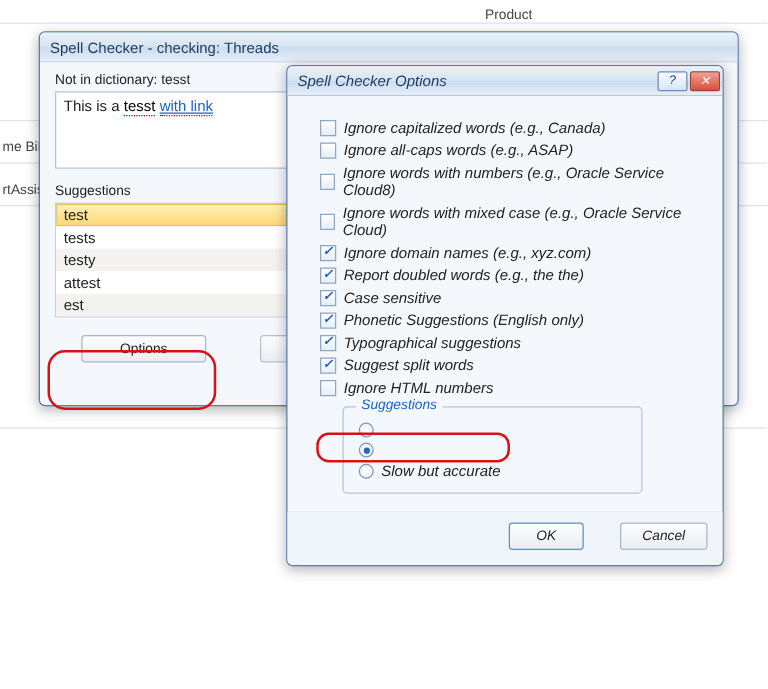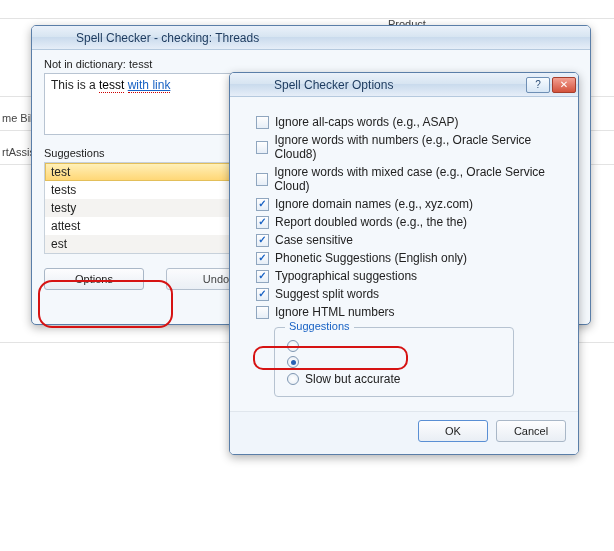--- a/index.html
+++ b/index.html
@@ -32,21 +32,21 @@
     height: 24px;
     display: flex;
     align-items: center;
     padding: 0 2px 0 8px;
     background: linear-gradient(#eaf1fa, #d6e4f1 50%, #cadbed 50%, #e6eef8);
     border-bottom: 1px solid #b5c9de;
     border-radius: 4px 4px 0 0;
     font-size: 12px;
     color: #1c3a5e;
   }
-  .titlebar .title { flex: 1; margin-left: 36px; }
+  .titlebar .title { flex: 1; }
   .win-btn {
     width: 24px; height: 16px;
     margin-left: 2px;
     border: 1px solid #6e8fb5;
     border-radius: 2px;
     background: linear-gradient(#f7fbff,#d7e6f5);
     display: flex; align-items: center; justify-content: center;
     font-size: 10px; color: #2a4d77; cursor: default;
   }
   .win-btn.close { background: linear-gradient(#f3a092,#d3523c); color:#fff; border-color:#a63e2c;}
@@ -63,42 +63,42 @@
     position: relative;
   }
   .misspell { color:#000; border-bottom: 1px dotted #c00; }
   .link { color:#1862c4; text-decoration: underline; border-bottom: 1px dotted #c00;}
   .btn {
     display:inline-flex; align-items:center; justify-content:center;
     height: 22px; padding: 0 4px;
     border: 1px solid #a9b7c7;
     border-radius: 3px;
     background: linear-gradient(#fdfdfe,#e9eef4);
-    font-size: 11px; color:#222; cursor:default;
+    font-size: 11px; color:#222; cursor:default;margin-left:21px;
   }
   .side-btn { position:absolute; right: 12px; width: 110px; }
   .suggestions-list {
     border: 1px solid #c7d1db;
     background: #fff;
     width: 400px;
   }
   .sugg-row { padding: 2px 6px; font-size: 12px; }
   .sugg-row:nth-child(odd){ background:#f4f3f1;}
   .sugg-row:nth-child(even){ background:#fff;}
   .sugg-row.selected { background: linear-gradient(#fff0b8,#ffd776); border:1px solid #e3bf5a; padding:1px 5px;}
   .options-row { margin-top: 14px; display:flex; gap: 22px; }
 
   .highlight-ring {
     position: absolute;
     border: 2px solid #d61313;
     border-radius: 14px;
     pointer-events: none;
   }
 
-  .opts-window { top: 72px; left: 229px; width: 350px; }
+  .opts-window { top: 52px; left: 229px; width: 350px; font-style: italic; }
   .opts-body { padding: 14px 16px 14px 26px; }
   .chk-row { display:flex; align-items:center; gap: 6px; margin: 4px 0; font-size: 12px; color:#222;}
   .chk {
     width: 13px; height: 13px;
     border: 1px solid #8fa6bf;
     background: linear-gradient(#fefefe,#e6eef7);
     display:flex; align-items:center; justify-content:center;
     font-size: 10px; color:#1862c4;
   }
   .chk.checked::after { content:"✓"; font-weight:bold; position:relative; top:-1px;}
@@ -125,21 +125,21 @@
 </style>
 </head>
 <body>
 
 <div class="bg-grid">
   <div class="hline" style="top:18px"></div>
   <div class="hline" style="top:96px"></div>
   <div class="hline" style="top:130px"></div>
   <div class="hline" style="top:164px"></div>
   <div class="hline" style="top:342px"></div>
-  <div class="bg-label" style="top:18px; left:388px;">Product</div>
+  <div class="bg-label" style="top:6px; left:388px;">Product</div>
   <div class="bg-label" style="top:112px; left:2px;">me Billi</div>
   <div class="bg-label" style="top:146px; left:2px;">rtAssist</div>
 </div>
 
 <div class="window" style="top:25px; left:31px; width:560px; height:300px;">
   <div class="titlebar">
     <span class="title">Spell Checker - checking: Threads</span>
   </div>
   <div class="win-body">
     <div class="label">Not in dictionary: tesst</div>
@@ -167,20 +167,24 @@
 
 <div class="highlight-ring" style="top:280px; left:38px; width:135px; height:48px;"></div>
 
 <div class="window opts-window">
   <div class="titlebar">
     <span class="title">Spell Checker Options</span>
     <div class="win-btn">?</div>
     <div class="win-btn close">✕</div>
   </div>
   <div class="opts-body" id="opts-body">
+      <div class="chk-row">
+        <div class="chk"></div>
+        <span>Ignore capitalized words (e.g., Canada)</span>
+      </div>
       <div class="chk-row">
         <div class="chk"></div>
         <span>Ignore all-caps words (e.g., ASAP)</span>
       </div>
       <div class="chk-row">
         <div class="chk"></div>
         <span>Ignore words with numbers (e.g., Oracle Service Cloud8)</span>
       </div>
       <div class="chk-row">
         <div class="chk"></div>
@@ -222,18 +226,18 @@
         <div class="radio-row">
           <div class="radio selected"></div>
         </div>
         <div class="radio-row">
           <div class="radio"></div>
           <span>Slow but accurate</span>
         </div>
       </div>
     </div>
   <div class="dlg-footer">
-    <div class="btn" style="width:70px; border-color:#5a8fd4;">OK</div>
+    <div class="btn" style="width:60px; border-color:#5a8fd4;">OK</div>
     <div class="btn" style="width:70px;">Cancel</div>
   </div>
 </div>
 
 <div class="highlight-ring" style="top:346px; left:253px; width:155px; height:24px; border-radius:10px;"></div>
 
 </body></html>

